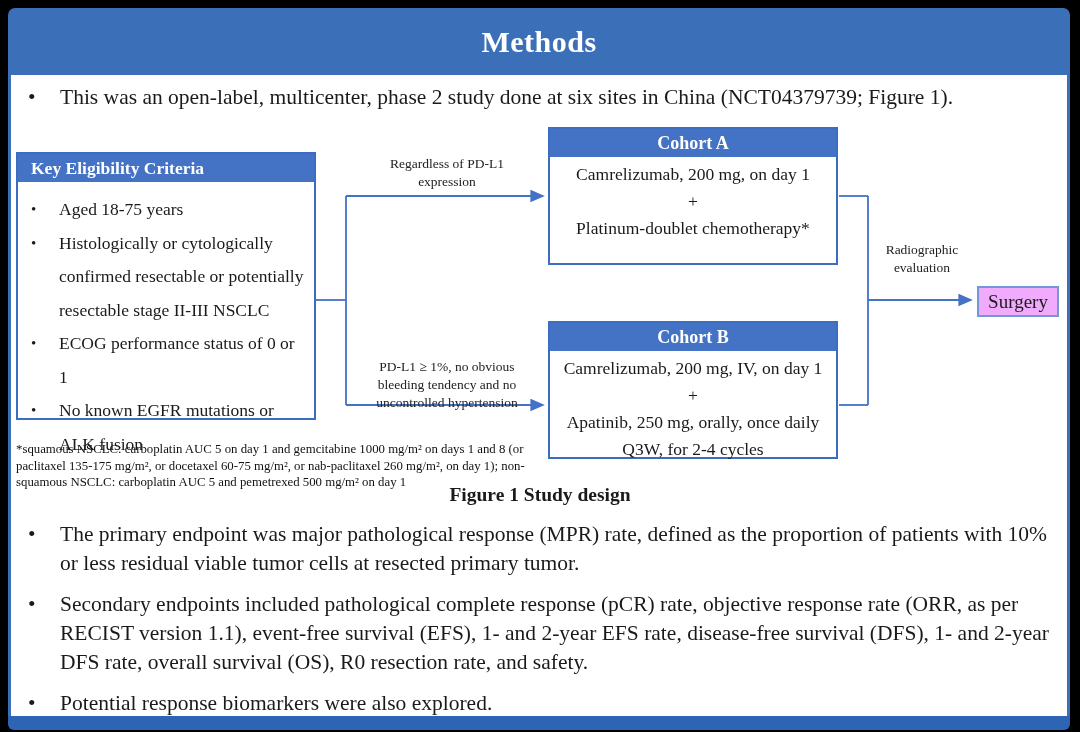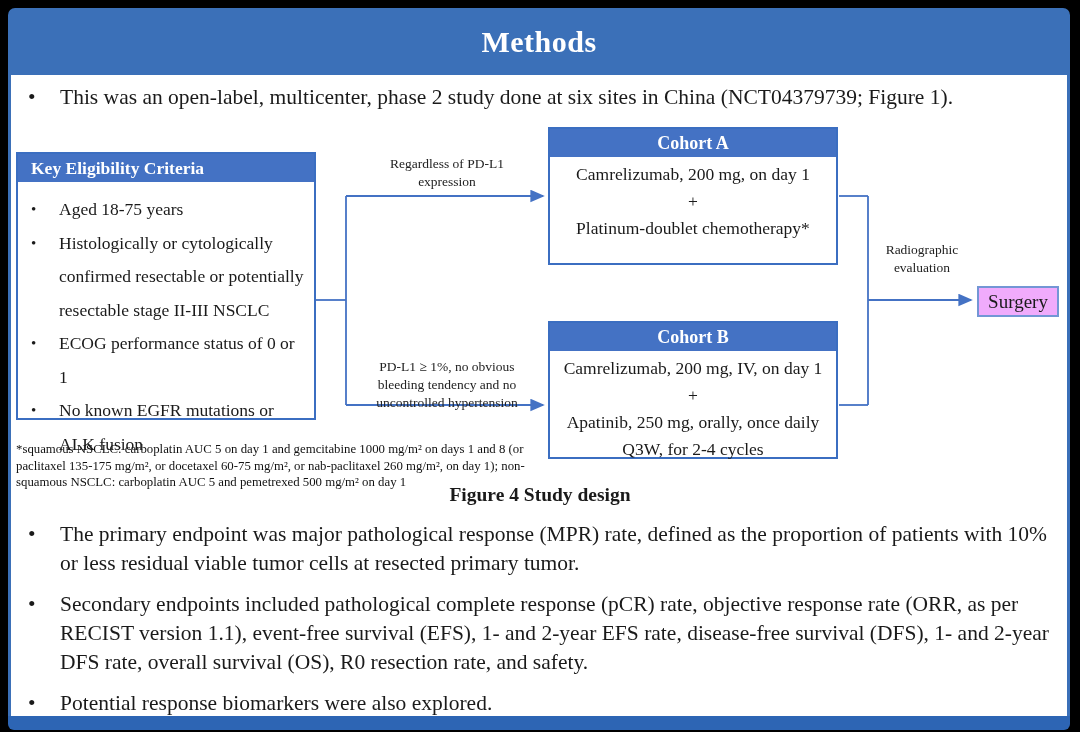--- a/index.html
+++ b/index.html
@@ -144,21 +144,21 @@
     <div>Apatinib, 250 mg, orally, once daily</div>
     <div>Q3W, for 2-4 cycles</div>
   </div>
 </div>
 
 <div class="abs surgery">
   <span>Surgery</span>
 </div>
 
 <div class="abs footnote">*squamous NSCLC: carboplatin AUC 5 on day 1 and gemcitabine 1000 mg/m² on days 1 and 8 (or paclitaxel 135-175 mg/m², or docetaxel 60-75 mg/m², or nab-paclitaxel 260 mg/m², on day 1); non-squamous NSCLC: carboplatin AUC 5 and pemetrexed 500 mg/m² on day 1</div>
-<div class="abs caption">Figure 4 Study design</div>
+<div class="abs caption">Figure 1 Study design</div>
 
 <div class="abs bullet b1">
   <span class="dot">•</span>
   <span>The primary endpoint was major pathological response (MPR) rate, defined as the proportion of patients with 10% or less residual viable tumor cells at resected primary tumor.</span>
 </div>
 <div class="abs bullet b2">
   <span class="dot">•</span>
   <span>Secondary endpoints included pathological complete response (pCR) rate, objective response rate (ORR, as per RECIST version 1.1), event-free survival (EFS), 1- and 2-year EFS rate, disease-free survival (DFS), 1- and 2-year DFS rate, overall survival (OS), R0 resection rate, and safety.</span>
 </div>
 <div class="abs bullet b3">

